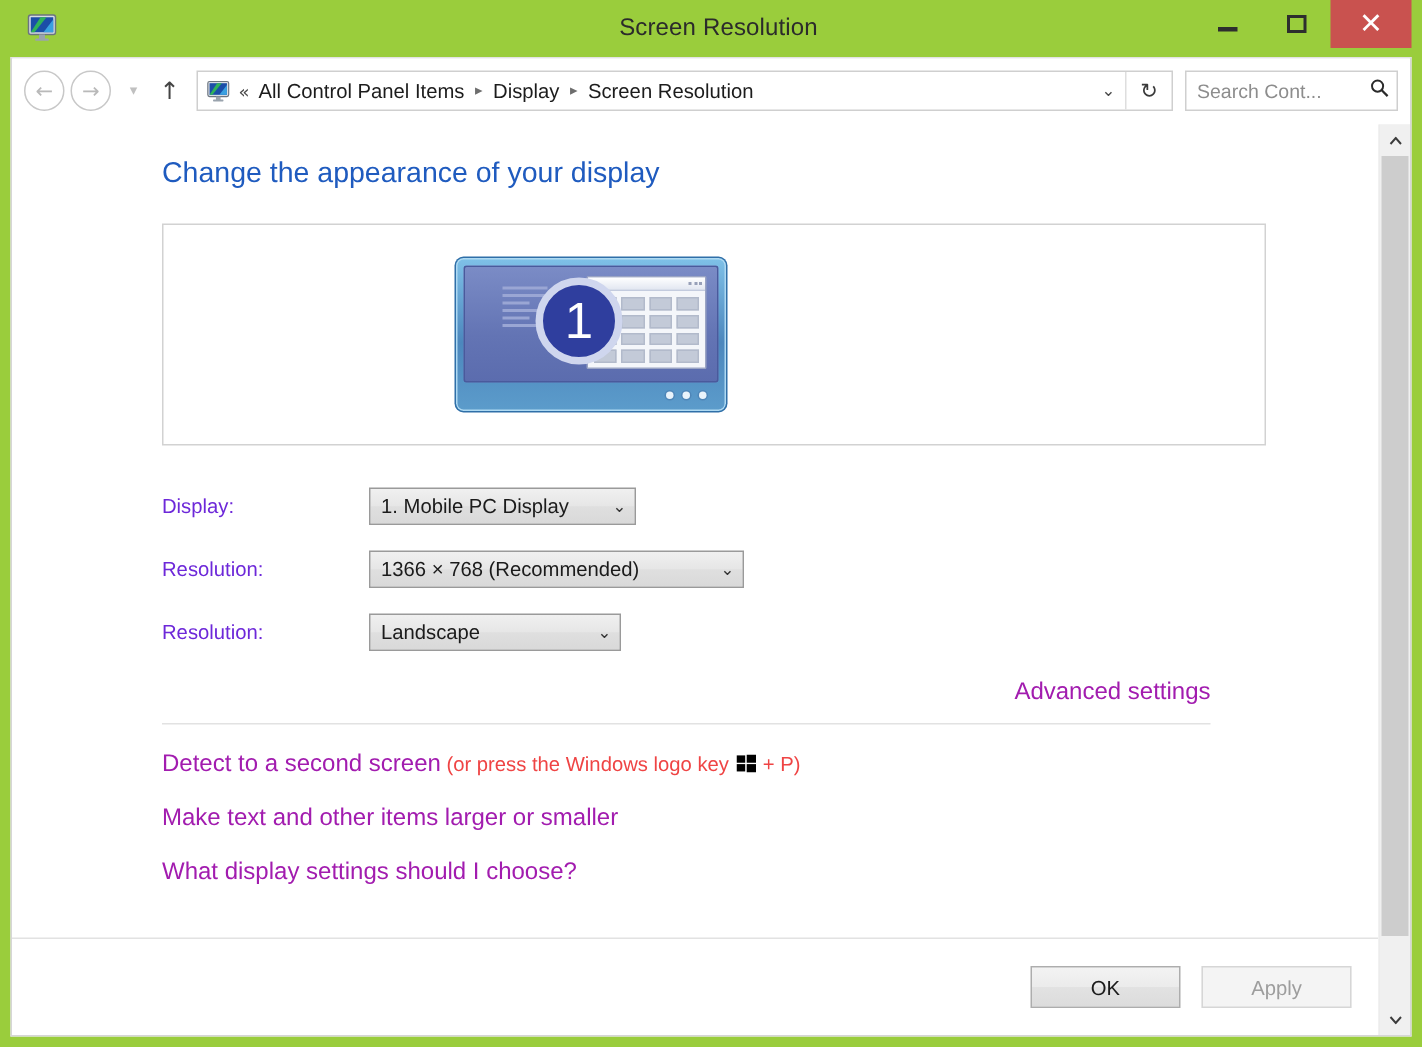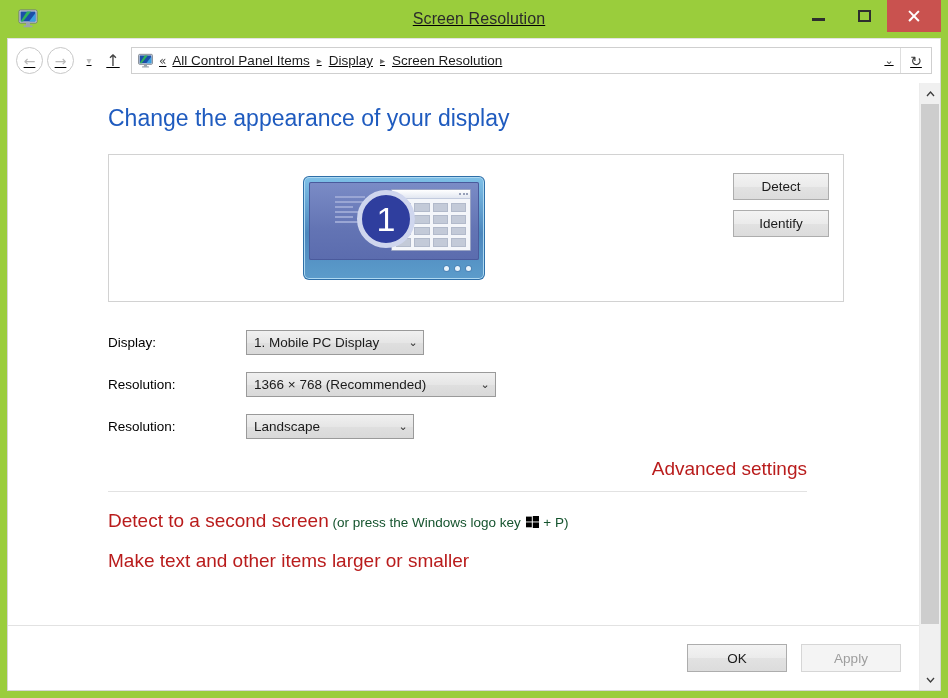--- a/index.html
+++ b/index.html
@@ -16,21 +16,20 @@
   }
 
   
   #window {
     position: relative;
     width: 948px;
     height: 698px;
     box-sizing: border-box;
     background: #9ACD3C;
     padding: 0 7px 7px 7px;
-    text-decoration: underline;
   }
 
   
   #titlebar {
     position: relative;
     height: 38px;
     display: flex;
     align-items: center;
     background: #9ACD3C;
   }
@@ -241,21 +240,21 @@
     background: #ffffff;
     overflow: hidden;
   }
   #content-inner {
     padding: 22px 0 0 0;
     position: relative;
     height: 100%;
     box-sizing: border-box;
   }
   #page-heading {
-    font-size: 23px;
+    font-size: 19px;
     color: #1f5bbf;
     margin: 0 0 22px 100px;
     font-weight: normal;
   }
 
   
   #preview-box {
     margin-left: 100px;
     width: 736px;
     height: 148px;
@@ -409,21 +408,21 @@
   }
   .form-row {
     display: flex;
     align-items: center;
     height: 28px;
     margin-bottom: 14px;
   }
   .form-label {
     width: 138px;
     font-size: 13.5px;
-    color: #000000;
+    color: #6d28d9;
     flex: none;
   }
   .combo {
     height: 25px;
     border: 1px solid #9a9a9a;
     background: linear-gradient(180deg, #f0f0f0 0%, #e6e6e6 50%, #dfdfdf 51%, #d9d9d9 100%);
     box-sizing: border-box;
     display: flex;
     align-items: center;
     font-size: 13.5px;
@@ -443,36 +442,36 @@
   #combo-display { width: 178px; }
   #combo-resolution { width: 250px; }
   #combo-orientation { width: 168px; }
 
   
   #advanced-row {
     margin: 18px 112px 0 100px;
     text-align: right;
   }
   .link {
-    color: #b91c1c;
-    font-size: 19px;
+    color: #a21caf;
+    font-size: 16px;
     text-decoration: none;
     cursor: default;
   }
   #divider {
     margin: 11px 112px 0 100px;
     height: 1px;
     background: #e2e2e2;
   }
 
   #links {
     margin: 18px 0 0 100px;
   }
   .link-row { margin-bottom: 18px; font-size: 13.5px; }
-  .link-suffix { color: #14532d; }
+  .link-suffix { color: #ef4444; }
   #win-logo {
     display: inline-block;
     width: 13px;
     height: 12px;
     vertical-align: -1px;
     margin: 0 1px;
   }
   .wl-cell { background: #1a1a1a; }
 
   
@@ -595,20 +594,29 @@
           <span>All Control Panel Items</span>
           <span class="crumb-sep">▸</span>
           <span>Display</span>
           <span class="crumb-sep">▸</span>
           <span>Screen Resolution</span>
         </div>
         <span id="addr-dropdown">⌄</span>
         <span id="addr-refresh">↻</span>
       </div>
 
+      <div id="searchbox">
+        <input id="search-input" type="text" placeholder="Search Cont..." style="">
+        <span id="search-icon">
+          <svg width="13" height="13" viewBox="0 0 14 14">
+            <circle cx="5.8" cy="5.8" r="4" fill="none" stroke="#2a2a2a" stroke-width="1.4"></circle>
+            <line x1="8.8" y1="8.8" x2="13" y2="13" stroke="#2a2a2a" stroke-width="1.6"></line>
+          </svg>
+        </span>
+      </div>
     </div>
 
     <div id="content">
       <div id="content-inner">
 
         <h1 id="page-heading">Change the appearance of your display</h1>
 
         <div id="preview-box">
           <div id="monitor-wrap">
             <div id="monitor">
@@ -649,24 +657,20 @@
                 <div id="badge">1</div>
               </div>
               <div id="monitor-base">
                 <span class="base-dot"></span>
                 <span class="base-dot"></span>
                 <span class="base-dot"></span>
               </div>
             </div>
           </div>
 
-          <div id="preview-buttons">
-            <div class="btn">Detect</div>
-            <div class="btn">Identify</div>
-          </div>
         </div>
 
         <div id="form">
           <div class="form-row">
             <span class="form-label">Display:</span>
             <div class="combo" id="combo-display">
               <span class="combo-text">1. Mobile PC Display</span>
               <span class="combo-arrow">⌄</span>
             </div>
           </div>
@@ -698,20 +702,23 @@
                 <rect class="wl-cell" x="0" y="0.6" width="5.8" height="4.9"></rect>
                 <rect class="wl-cell" x="6.8" y="0" width="6.2" height="5.5"></rect>
                 <rect class="wl-cell" x="0" y="6.4" width="5.8" height="4.9"></rect>
                 <rect class="wl-cell" x="6.8" y="6.4" width="6.2" height="5.6"></rect>
               </svg>
             </span><span class="link-suffix"> + P)</span>
           </div>
           <div class="link-row">
             <a class="link">Make text and other items larger or smaller</a>
           </div>
+          <div class="link-row">
+            <a class="link">What display settings should I choose?</a>
+          </div>
         </div>
 
         <div id="footer-divider"></div>
         <div id="footer">
           <div class="btn">OK</div>
           <div class="btn disabled">Apply</div>
         </div>
 
       </div>
     </div>

